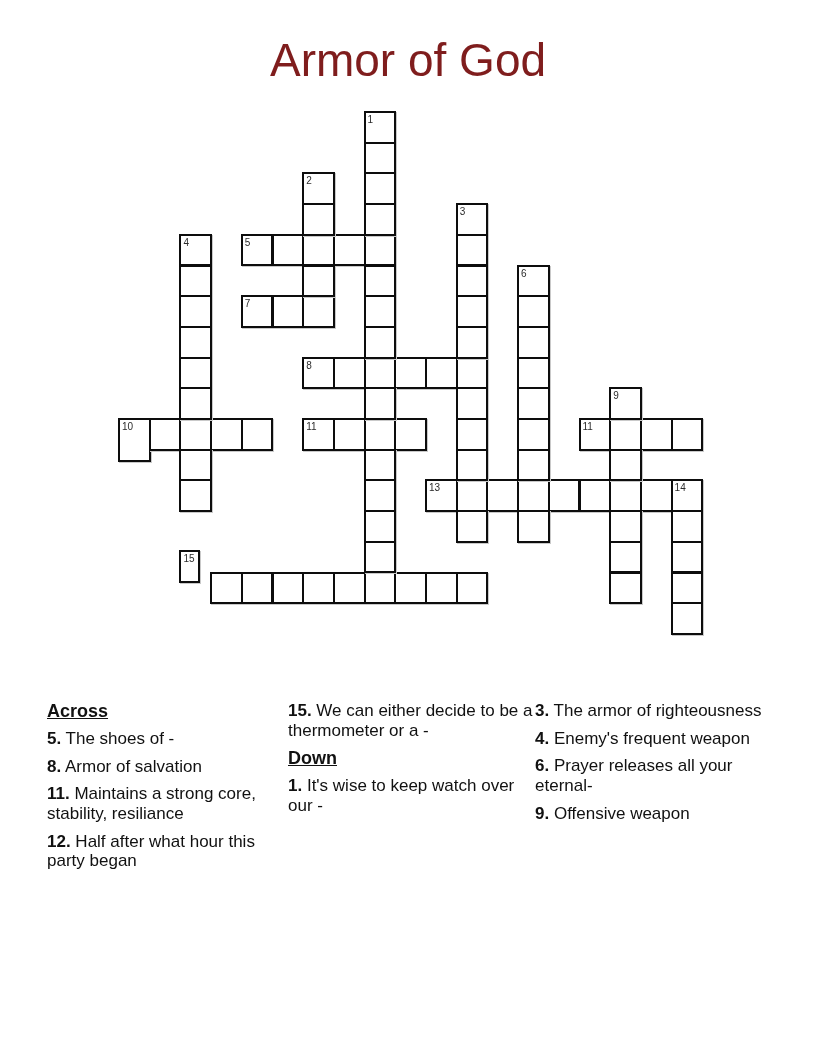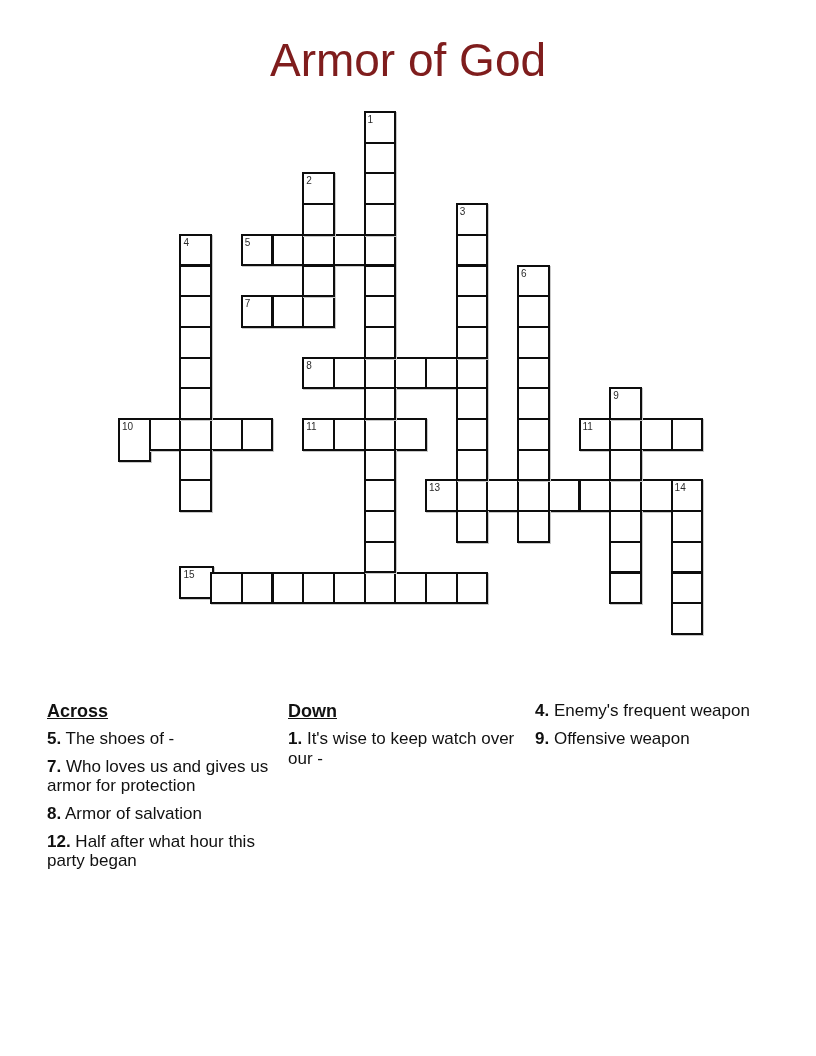--- a/index.html
+++ b/index.html
@@ -111,21 +111,21 @@
       <div class="cell" style="left: 455.7px; top: 479.4px; width: 32.7px; height: 32.7px;"></div>
       <div class="cell" style="left: 486.4px; top: 479.4px; width: 32.7px; height: 32.7px;"></div>
       <div class="cell" style="left: 517.1px; top: 479.4px; width: 32.7px; height: 32.7px;"></div>
       <div class="cell" style="left: 547.8px; top: 479.4px; width: 32.7px; height: 32.7px;"></div>
       <div class="cell" style="left: 578.5px; top: 479.4px; width: 32.7px; height: 32.7px;"></div>
       <div class="cell" style="left: 609.2px; top: 479.4px; width: 32.7px; height: 32.7px;"></div>
       <div class="cell" style="left: 639.9px; top: 479.4px; width: 32.7px; height: 32.7px;"></div>
       <div class="cell" style="left: 670.6px; top: 479.4px; width: 32.7px; height: 32.7px;">
         <span class="cellnum">14</span>
       </div>
-      <div class="cell" style="left: 179.4px; top: 566px; width: 35px; height: 32.7px;">
+      <div class="cell" style="left: 179.4px; top: 550px; width: 21px; height: 32.7px;">
         <span class="cellnum">15</span>
       </div>
       <div class="cell" style="left: 210.1px; top: 571.5px; width: 32.7px; height: 32.7px;"></div>
       <div class="cell" style="left: 240.8px; top: 571.5px; width: 32.7px; height: 32.7px;"></div>
       <div class="cell" style="left: 271.5px; top: 571.5px; width: 32.7px; height: 32.7px;"></div>
       <div class="cell" style="left: 302.2px; top: 571.5px; width: 32.7px; height: 32.7px;"></div>
       <div class="cell" style="left: 332.9px; top: 571.5px; width: 32.7px; height: 32.7px;"></div>
       <div class="cell" style="left: 363.6px; top: 571.5px; width: 32.7px; height: 32.7px;"></div>
       <div class="cell" style="left: 394.3px; top: 571.5px; width: 32.7px; height: 32.7px;"></div>
       <div class="cell" style="left: 425px; top: 571.5px; width: 32.7px; height: 32.7px;"></div>
@@ -189,26 +189,29 @@
       <div class="cell" style="left: 609.2px; top: 571.5px; width: 32.7px; height: 32.7px;"></div>
       <div class="cell" style="left: 670.6px; top: 510.1px; width: 32.7px; height: 32.7px;"></div>
       <div class="cell" style="left: 670.6px; top: 540.8px; width: 32.7px; height: 32.7px;"></div>
       <div class="cell" style="left: 670.6px; top: 571.5px; width: 32.7px; height: 32.7px;"></div>
       <div class="cell" style="left: 670.6px; top: 602.2px; width: 32.7px; height: 32.7px;"></div>
     </div>
   <div id="clues">
     <div class="clue-col" id="clue-col-1">
         <div class="clue-header">Across</div>
         <div class="clue"><span class="num">5.</span> The shoes of -</div>
-        <div class="clue"><span class="num">7.</span> Who loves us and gives us armor for protection</div>
         <div class="clue"><span class="num">8.</span> Armor of salvation</div>
+        <div class="clue"><span class="num">11.</span> Maintains a strong core, stability, resiliance</div>
         <div class="clue"><span class="num">12.</span> Half after what hour this party began</div>
       </div>
     <div class="clue-col" id="clue-col-2">
+        <div class="clue"><span class="num">15.</span> We can either decide to be a thermometer or a -</div>
         <div class="clue-header">Down</div>
         <div class="clue"><span class="num">1.</span> It's wise to keep watch over our -</div>
       </div>
     <div class="clue-col" id="clue-col-3">
+        <div class="clue"><span class="num">3.</span> The armor of righteousness</div>
         <div class="clue"><span class="num">4.</span> Enemy's frequent weapon</div>
+        <div class="clue"><span class="num">6.</span> Prayer releases all your eternal-</div>
         <div class="clue"><span class="num">9.</span> Offensive weapon</div>
       </div>
   </div>
 </div>
 
 </body></html>

